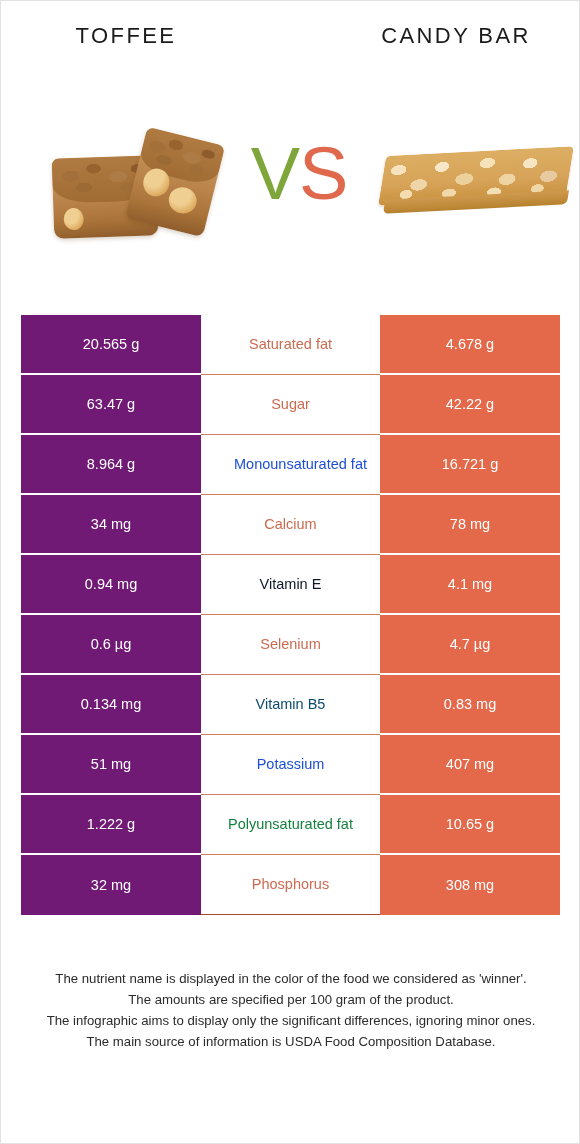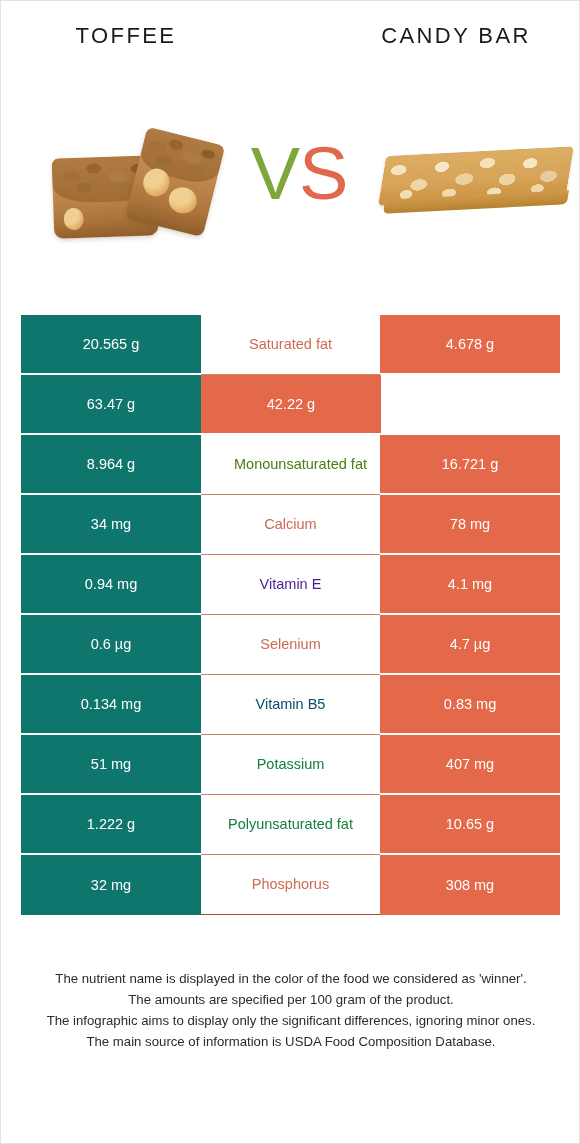--- a/index.html
+++ b/index.html
@@ -171,21 +171,21 @@
   .cell {
     display: flex;
     align-items: center;
     justify-content: center;
     box-sizing: border-box;
     font-size: 14.5px;
     line-height: 1;
   }
   .cell-left {
     width: 180px;
-    background: #0f766e;
+    background: #701a75;
     color: #ffffff;
     border-bottom: 2px solid #ffffff;
   }
   .cell-mid {
     width: 179px;
     background: #ffffff;
     color: #CC6B50;
     border-bottom: 1px solid #CE8066;
     font-size: 14.5px;
   }
@@ -248,50 +248,51 @@
   </div>
 
   <div class="table">
       <div class="row">
         <div class="cell cell-left">20.565 g</div>
         <div class="cell cell-mid" style="color: rgb(204, 107, 80);">Saturated fat</div>
         <div class="cell cell-right">4.678 g</div>
       </div>
       <div class="row">
         <div class="cell cell-left">63.47 g</div>
+        <div class="cell cell-mid" style="color: rgb(204, 107, 80);">Sugar</div>
         <div class="cell cell-right">42.22 g</div>
       </div>
       <div class="row">
         <div class="cell cell-left">8.964 g</div>
-        <div class="cell cell-mid" style="color: #4d7c0f; padding-left: 20px;">Monounsaturated fat</div>
+        <div class="cell cell-mid" style="color: #1d4ed8; padding-left: 20px;">Monounsaturated fat</div>
         <div class="cell cell-right">16.721 g</div>
       </div>
       <div class="row">
         <div class="cell cell-left">34 mg</div>
         <div class="cell cell-mid" style="color: rgb(204, 107, 80);">Calcium</div>
         <div class="cell cell-right">78 mg</div>
       </div>
       <div class="row">
         <div class="cell cell-left">0.94 mg</div>
-        <div class="cell cell-mid" style="color: #4c1d95;">Vitamin E</div>
+        <div class="cell cell-mid" style="color: #0f172a;">Vitamin E</div>
         <div class="cell cell-right">4.1 mg</div>
       </div>
       <div class="row">
         <div class="cell cell-left">0.6 µg</div>
         <div class="cell cell-mid" style="color: rgb(204, 107, 80);">Selenium</div>
         <div class="cell cell-right">4.7 µg</div>
       </div>
       <div class="row">
         <div class="cell cell-left">0.134 mg</div>
         <div class="cell cell-mid" style="color: #0c4a6e;">Vitamin B5</div>
         <div class="cell cell-right">0.83 mg</div>
       </div>
       <div class="row">
         <div class="cell cell-left">51 mg</div>
-        <div class="cell cell-mid" style="color: #15803d;">Potassium</div>
+        <div class="cell cell-mid" style="color: #1d4ed8;">Potassium</div>
         <div class="cell cell-right">407 mg</div>
       </div>
       <div class="row">
         <div class="cell cell-left">1.222 g</div>
         <div class="cell cell-mid" style="color: #15803d;">Polyunsaturated fat</div>
         <div class="cell cell-right">10.65 g</div>
       </div>
       <div class="row">
         <div class="cell cell-left">32 mg</div>
         <div class="cell cell-mid" style="color: rgb(204, 107, 80);">Phosphorus</div>

